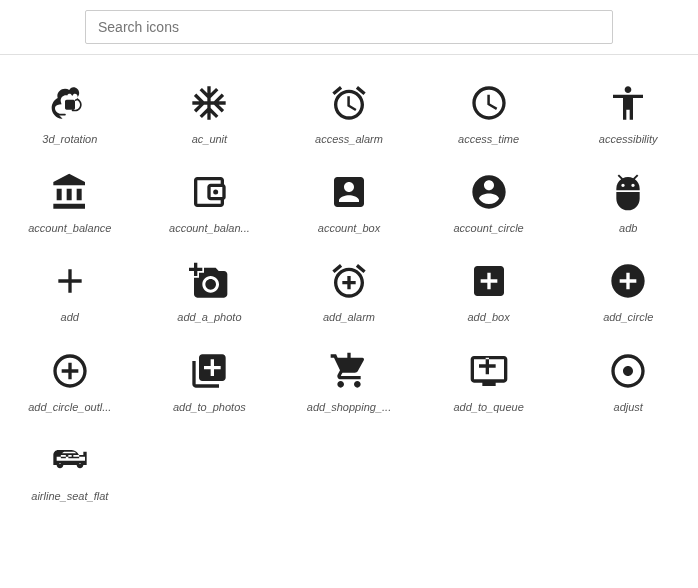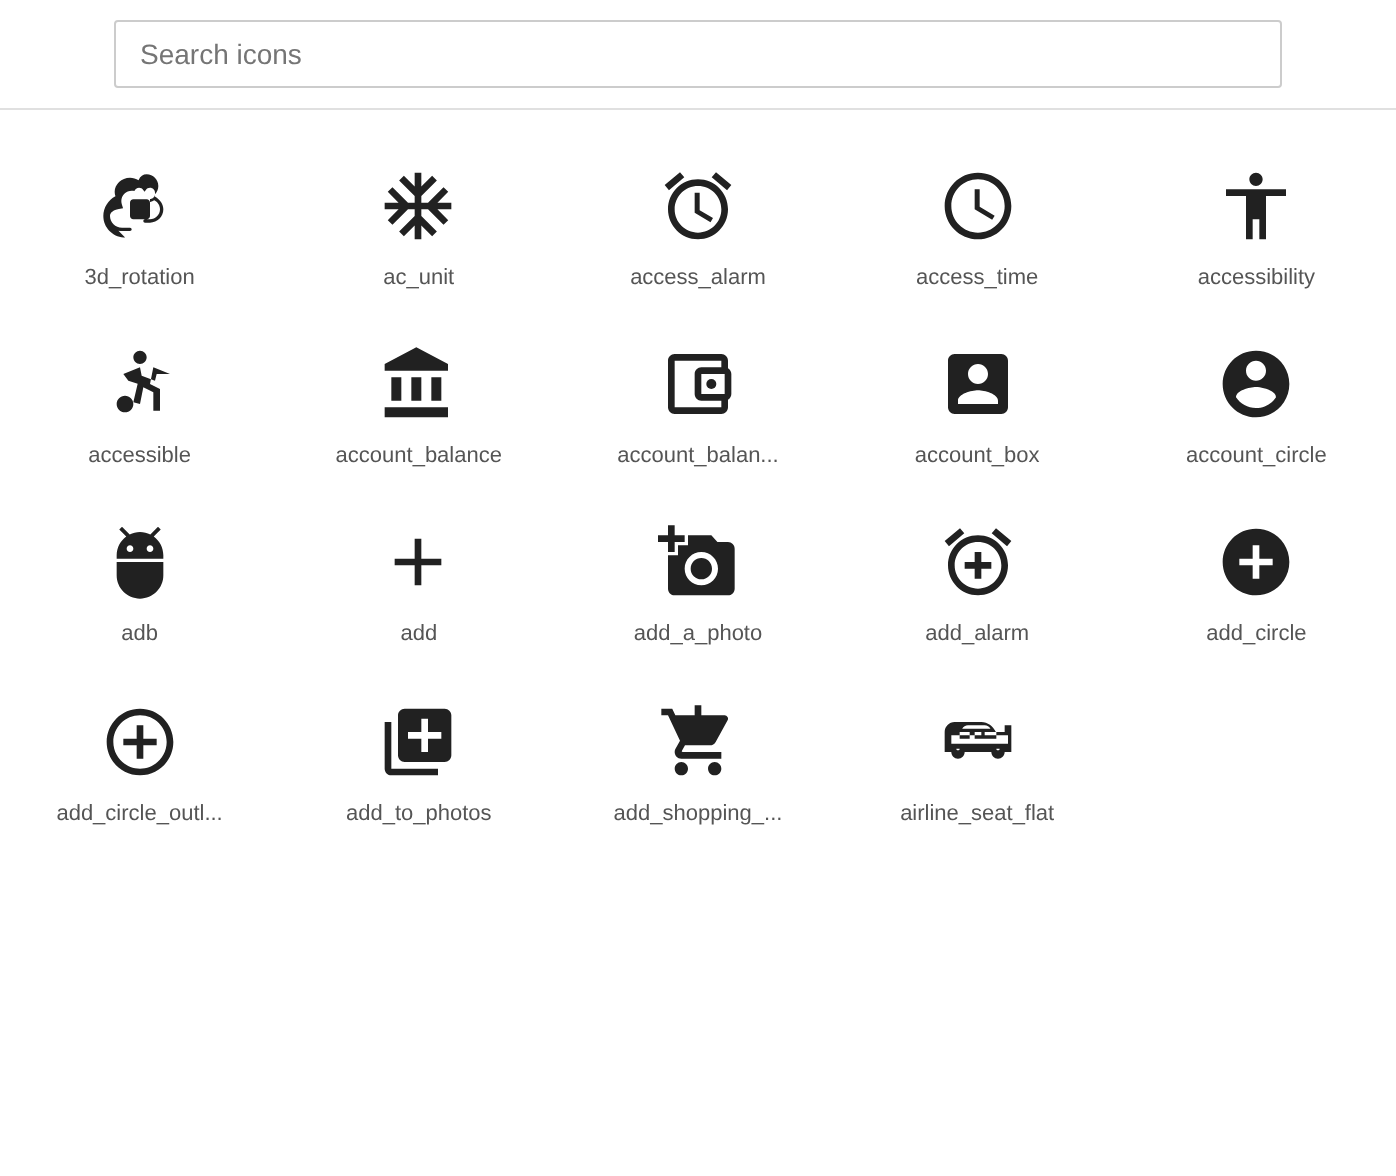--- a/index.html
+++ b/index.html
@@ -4,21 +4,21 @@
   <style>
     * { box-sizing: border-box; margin: 0; padding: 0; }
     body {
       font-family: Arial, sans-serif;
       background: #fff;
       width: 698px;
       min-height: 588px;
       overflow-x: hidden;
     }
     .search-bar-container {
-      padding: 10px 57px;
+      padding: 10px 85px;
       border-bottom: 1px solid #e0e0e0;
     }
     .search-bar {
       width: 100%;
       padding: 8px 12px;
       border: 1px solid #ccc;
       border-radius: 2px;
       font-size: 14px;
       color: #555;
       outline: none;
@@ -28,20 +28,21 @@
       grid-template-columns: repeat(5, 1fr);
       padding: 10px 0;
     }
     .icon-item {
       display: flex;
       flex-direction: column;
       align-items: center;
       justify-content: flex-end;
       padding: 14px 8px 8px;
       cursor: pointer;
+      font-style: italic;
     }
     .icon-svg {
       width: 48px;
       height: 48px;
       display: flex;
       align-items: center;
       justify-content: center;
       margin-bottom: 6px;
     }
     .icon-svg svg {
@@ -101,28 +102,20 @@
       <div class="icon-svg">
         <svg viewBox="0 0 24 24">
           <path d="M12 2c1.1 0 2 .9 2 2s-.9 2-2 2-2-.9-2-2 .9-2 2-2zm9 7h-6v13h-2v-6h-2v6H9V9H3V7h18v2z"></path>
         </svg>
       </div>
       <span class="icon-label">accessibility</span>
     </div>
     <div class="icon-item">
       <div class="icon-svg">
         <svg viewBox="0 0 24 24">
-          <path d="M12 2c1.1 0 2 .9 2 2s-.9 2-2 2-2-.9-2-2 .9-2 2-2zm9 7l-5-2-1 5 3 1.5V20h-2v-5.5L13 13l-1 5-2-.5 1.3-5.55L8.5 11 7 9l5-2 .5 2.5 4 1.5.5-2zM7.5 20.5C6.12 20.5 5 19.38 5 18c0-1.38 1.12-2.5 2.5-2.5S10 16.62 10 18c0 1.38-1.12 2.5-2.5 2.5z"></path>
-        </svg>
-      </div>
-      <span class="icon-label">accessible</span>
-    </div>
-    <div class="icon-item">
-      <div class="icon-svg">
-        <svg viewBox="0 0 24 24">
           <path d="M4 10v7h3v-7H4zm6 0v7h3v-7h-3zM2 22h19v-3H2v3zm14-12v7h3v-7h-3zM11.5 1L2 6v2h19V6l-9.5-5z"></path>
         </svg>
       </div>
       <span class="icon-label">account_balance</span>
     </div>
     <div class="icon-item">
       <div class="icon-svg">
         <svg viewBox="0 0 24 24">
           <path d="M21 7.28V5c0-1.1-.9-2-2-2H5C3.89 3 3 3.9 3 5v14c0 1.1.89 2 2 2h14c1.1 0 2-.9 2-2v-2.28c.59-.35 1-.98 1-1.72V9c0-.74-.41-1.37-1-1.72zM20 9v6h-7V9h7zM5 19V5h14v2h-6c-1.1 0-2 .9-2 2v6c0 1.1.9 2 2 2h6v2H5z"></path>
           <circle cx="16" cy="12" r="1.5"></circle>
@@ -174,20 +167,28 @@
       <div class="icon-svg">
         <svg viewBox="0 0 24 24">
           <path d="M7.88 3.39L6.6 1.86 2 5.71l1.29 1.53 4.59-3.85zm14.12 2.33l-4.6-3.86-1.29 1.53 4.6 3.86 1.29-1.53zM12 4c-4.97 0-9 4.03-9 9s4.02 9 9 9c4.97 0 9-4.03 9-9s-4.03-9-9-9zm0 16c-3.87 0-7-3.13-7-7s3.13-7 7-7 7 3.13 7 7-3.13 7-7 7zm1-11h-2v3H8v2h3v3h2v-3h3v-2h-3V9z"></path>
         </svg>
       </div>
       <span class="icon-label">add_alarm</span>
     </div>
     <div class="icon-item">
       <div class="icon-svg">
         <svg viewBox="0 0 24 24">
+          <path d="M19 3H5c-1.11 0-2 .9-2 2v14c0 1.1.89 2 2 2h14c1.1 0 2-.9 2-2V5c0-1.1-.9-2-2-2zm-2 10h-4v4h-2v-4H7v-2h4V7h2v4h4v2z"></path>
+        </svg>
+      </div>
+      <span class="icon-label">add_box</span>
+    </div>
+    <div class="icon-item">
+      <div class="icon-svg">
+        <svg viewBox="0 0 24 24">
           <path d="M12 2C6.48 2 2 6.48 2 12s4.48 10 10 10 10-4.48 10-10S17.52 2 12 2zm5 11h-4v4h-2v-4H7v-2h4V7h2v4h4v2z"></path>
         </svg>
       </div>
       <span class="icon-label">add_circle</span>
     </div>
     <div class="icon-item">
       <div class="icon-svg">
         <svg viewBox="0 0 24 24">
           <path d="M13 7h-2v4H7v2h4v4h2v-4h4v-2h-4V7zm-1-5C6.48 2 2 6.48 2 12s4.48 10 10 10 10-4.48 10-10S17.52 2 12 2zm0 18c-4.41 0-8-3.59-8-8s3.59-8 8-8 8 3.59 8 8-3.59 8-8 8z"></path>
         </svg>
@@ -202,20 +203,36 @@
       </div>
       <span class="icon-label">add_to_photos</span>
     </div>
     <div class="icon-item">
       <div class="icon-svg">
         <svg viewBox="0 0 24 24">
           <path d="M11 9h2V6h3V4h-3V1h-2v3H8v2h3v3zm-4 9c-1.1 0-1.99.9-1.99 2S5.9 22 7 22s2-.9 2-2-.9-2-2-2zm10 0c-1.1 0-1.99.9-1.99 2s.89 2 1.99 2 2-.9 2-2-.9-2-2-2zm-8.9-5h7.45c.75 0 1.41-.41 1.75-1.03l3.58-6.49A1 1 0 0 0 19.99 4H5.21L4.27 2H1v2h2l3.6 7.59-1.35 2.44C4.52 15.37 5.48 17 7 17h12v-2H7.42c-.14 0-.25-.11-.32-.26z"></path>
         </svg>
       </div>
       <span class="icon-label">add_shopping_...</span>
+    </div>
+    <div class="icon-item">
+      <div class="icon-svg">
+        <svg viewBox="0 0 24 24">
+          <path d="M21 3H3c-1.11 0-2 .89-2 2v12c0 1.1.89 2 2 2h5v2h8v-2h5c1.1 0 1.99-.9 1.99-2L23 5c0-1.11-.9-2-2-2zm0 14H3V5h18v12zm-5-7h-4v4h-2v-4H6V8h4V4h2v4h4v2z"></path>
+        </svg>
+      </div>
+      <span class="icon-label">add_to_queue</span>
+    </div>
+    <div class="icon-item">
+      <div class="icon-svg">
+        <svg viewBox="0 0 24 24">
+          <path d="M12 2C6.49 2 2 6.49 2 12s4.49 10 10 10 10-4.49 10-10S17.51 2 12 2zm0 18c-4.41 0-8-3.59-8-8s3.59-8 8-8 8 3.59 8 8-3.59 8-8 8zm3-8c0 1.66-1.34 3-3 3s-3-1.34-3-3 1.34-3 3-3 3 1.34 3 3z"></path>
+        </svg>
+      </div>
+      <span class="icon-label">adjust</span>
     </div>
     <div class="icon-item">
       <div class="icon-svg">
         <svg viewBox="0 0 24 24">
           <path d="M22 9V7h-2v2h-2.62C16.5 7.28 14.92 6 13 6H5C3.35 6 2 7.35 2 9v6h1.99c0 1.1.9 2 2.01 2s2-.9 2-2h8c0 1.1.9 2 2 2s2-.9 2-2H22V9zm-4.5 0H13V9h4.5v.08c0-.03-.01-.05-.01-.08h.01v2h-4.5V9zm-11 0h3v2H6.5V9zm7.5 0h-3V9h3v2h-3V9h3zm-5-2h5c.74 0 1.39.4 1.74 1H7.26C7.61 7.4 8.26 7 9 7zm-3 7.5c-.28 0-.5-.22-.5-.5h1c0 .28-.22.5-.5.5zm12 0c-.28 0-.5-.22-.5-.5h1c0 .28-.22.5-.5.5zm3-2H4v-2.5h17V12.5z"></path>
         </svg>
       </div>
       <span class="icon-label">airline_seat_flat</span>
     </div>
   </div>

